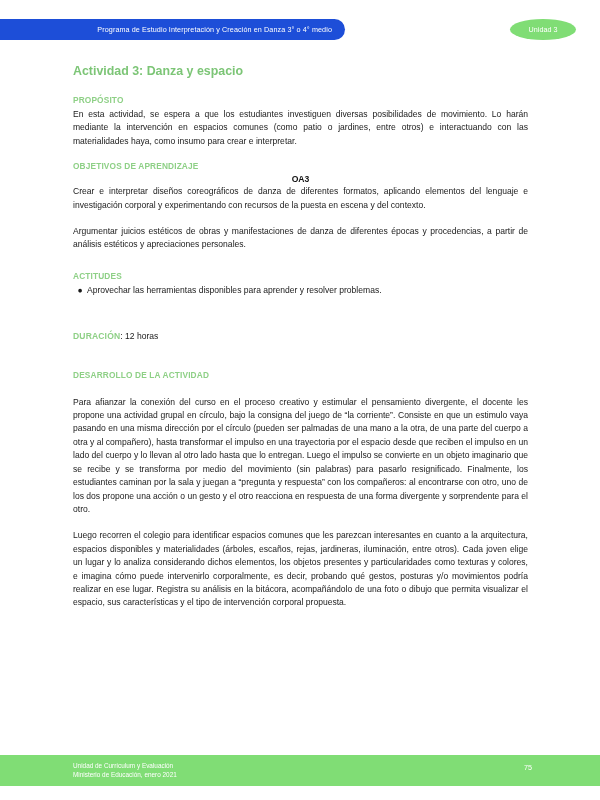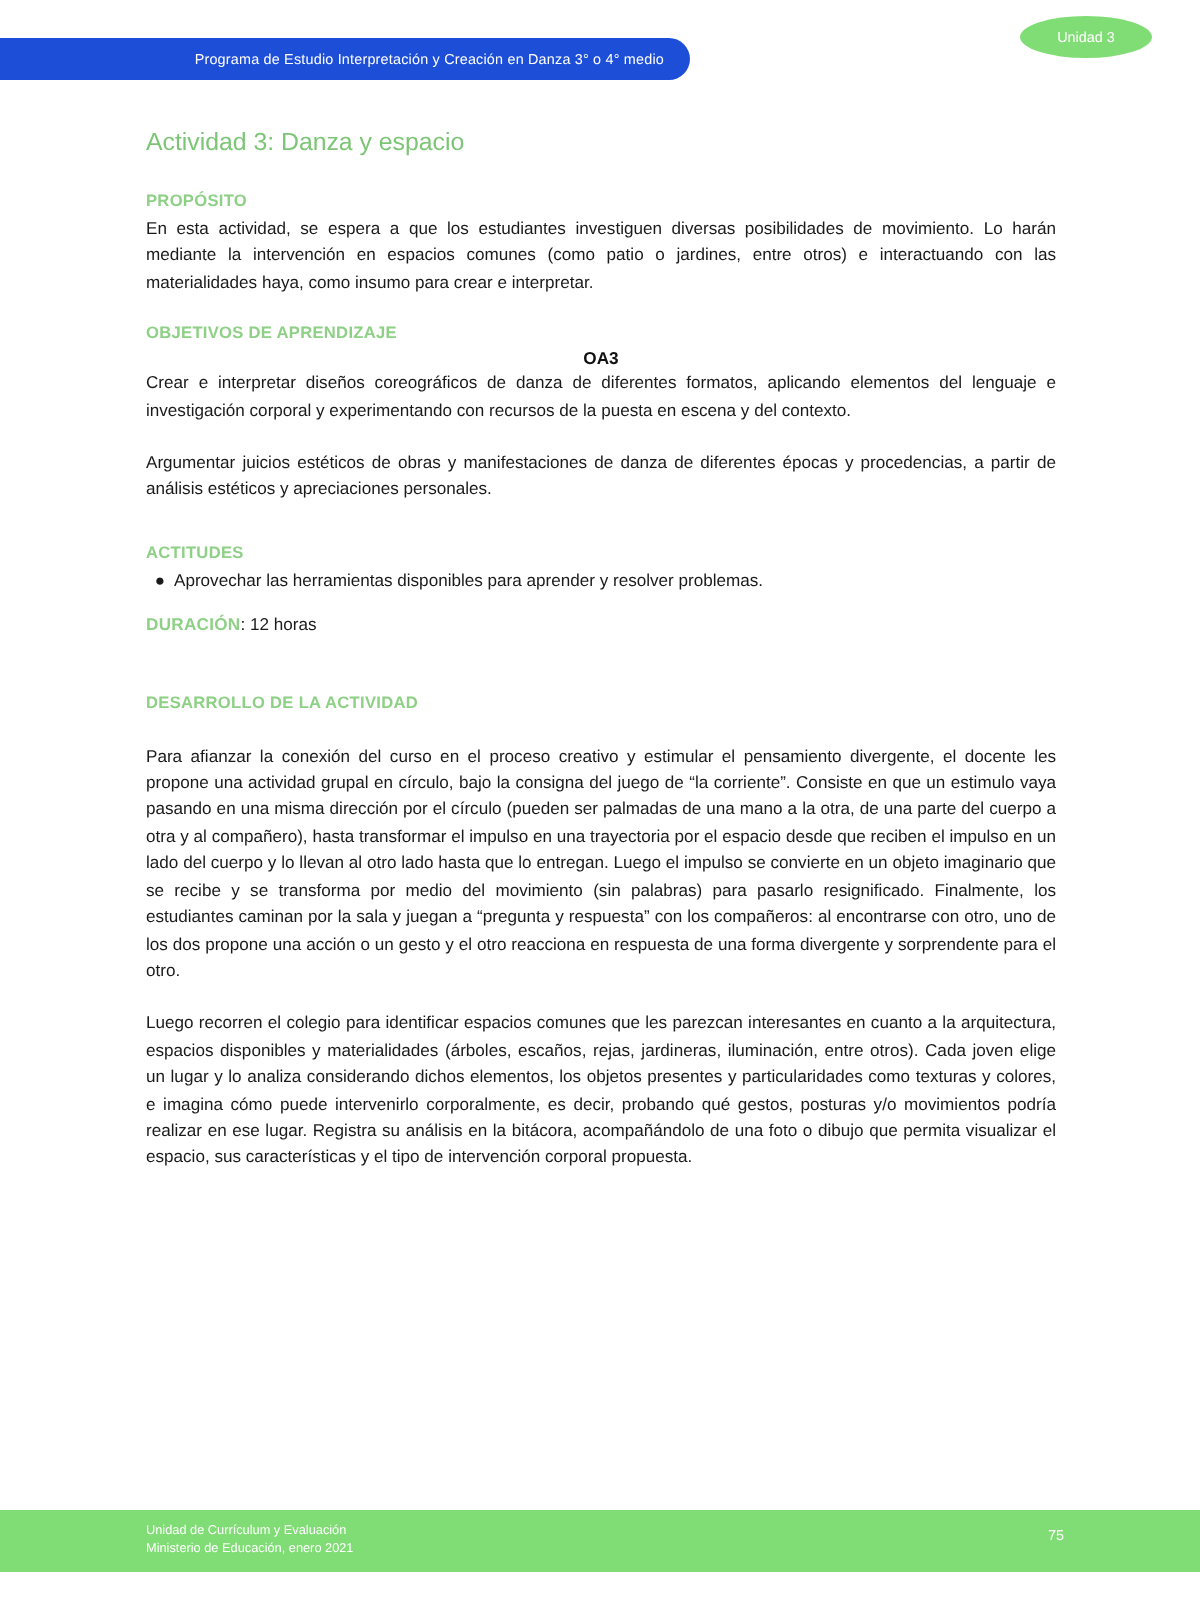--- a/index.html
+++ b/index.html
@@ -34,21 +34,21 @@
   }
   .header-band-text {
     color: #ffffff;
     font-size: 7.2px;
     letter-spacing: .1px;
     white-space: nowrap;
   }
   .unit-badge {
     position: absolute;
     right: 24px;
-    top: 8px;
+    top: 19px;
     width: 66px;
     height: 21px;
     background: #80dd75;
     border-radius: 50%;
     display: flex;
     align-items: center;
     justify-content: center;
   }
   .unit-badge-text {
     color: #ffffff;
@@ -60,21 +60,21 @@
   .content {
     position: absolute;
     left: 73px;
     top: 64px;
     width: 455px;
   }
 
   .activity-title {
     color: #7cc576;
     font-size: 12.4px;
-    font-weight: normal;
+    font-weight: bold;
     margin-bottom: 17px;
   }
 
   .section-label {
     color: #8ed086;
     font-size: 8.3px;
     font-weight: bold;
     letter-spacing: .15px;
     margin-bottom: 3px;
   }
@@ -117,20 +117,21 @@
     color: #1a1a1a;
     font-size: 8.55px;
     line-height: 13.4px;
     flex: 1;
   }
 
   .duration-line {
     font-size: 8.55px;
     line-height: 13.4px;
     color: #1a1a1a;
+    margin-top: 24px;
   }
   .duration-label {
     color: #8ed086;
     font-weight: bold;
     letter-spacing: .15px;
   }
 
   
   .footer-band {
     position: absolute;

